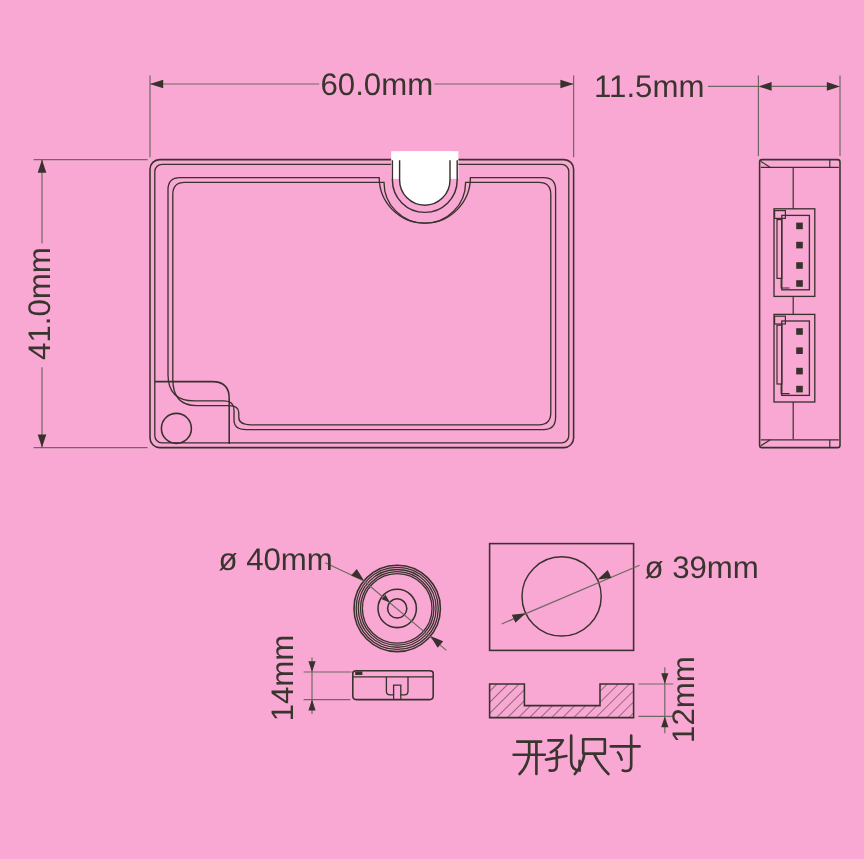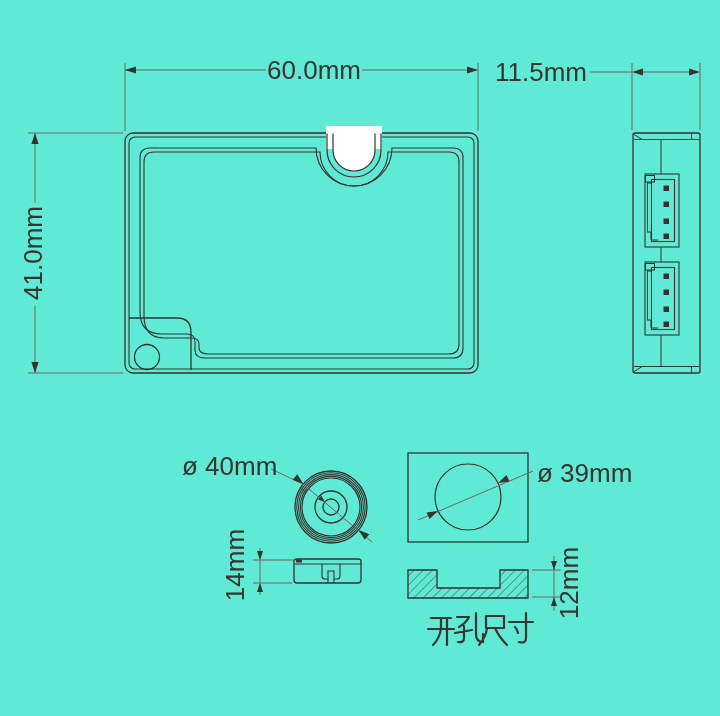--- a/index.html
+++ b/index.html
@@ -1,16 +1,16 @@
 <!DOCTYPE html>
 <html><head>
 <meta charset="utf-8">
 <style>
   html,body{margin:0;padding:0;background:#ffffff;}
-  .page{position:relative;width:720px;height:716px;background:#5eead4;overflow:hidden;
+  .page{position:relative;width:720px;height:716px;background:#f9a8d4;overflow:hidden;
         font-family:"Liberation Sans", sans-serif;}
   svg{position:absolute;left:0;top:0;}
   text{font-family:"Liberation Sans", sans-serif;fill:#3a342e;}
   .dimtxt{font-size:26px;}
 </style>
 </head>
 <body>
 
 <div class="page">
 <svg width="720" height="716" viewBox="0 0 720 716">

